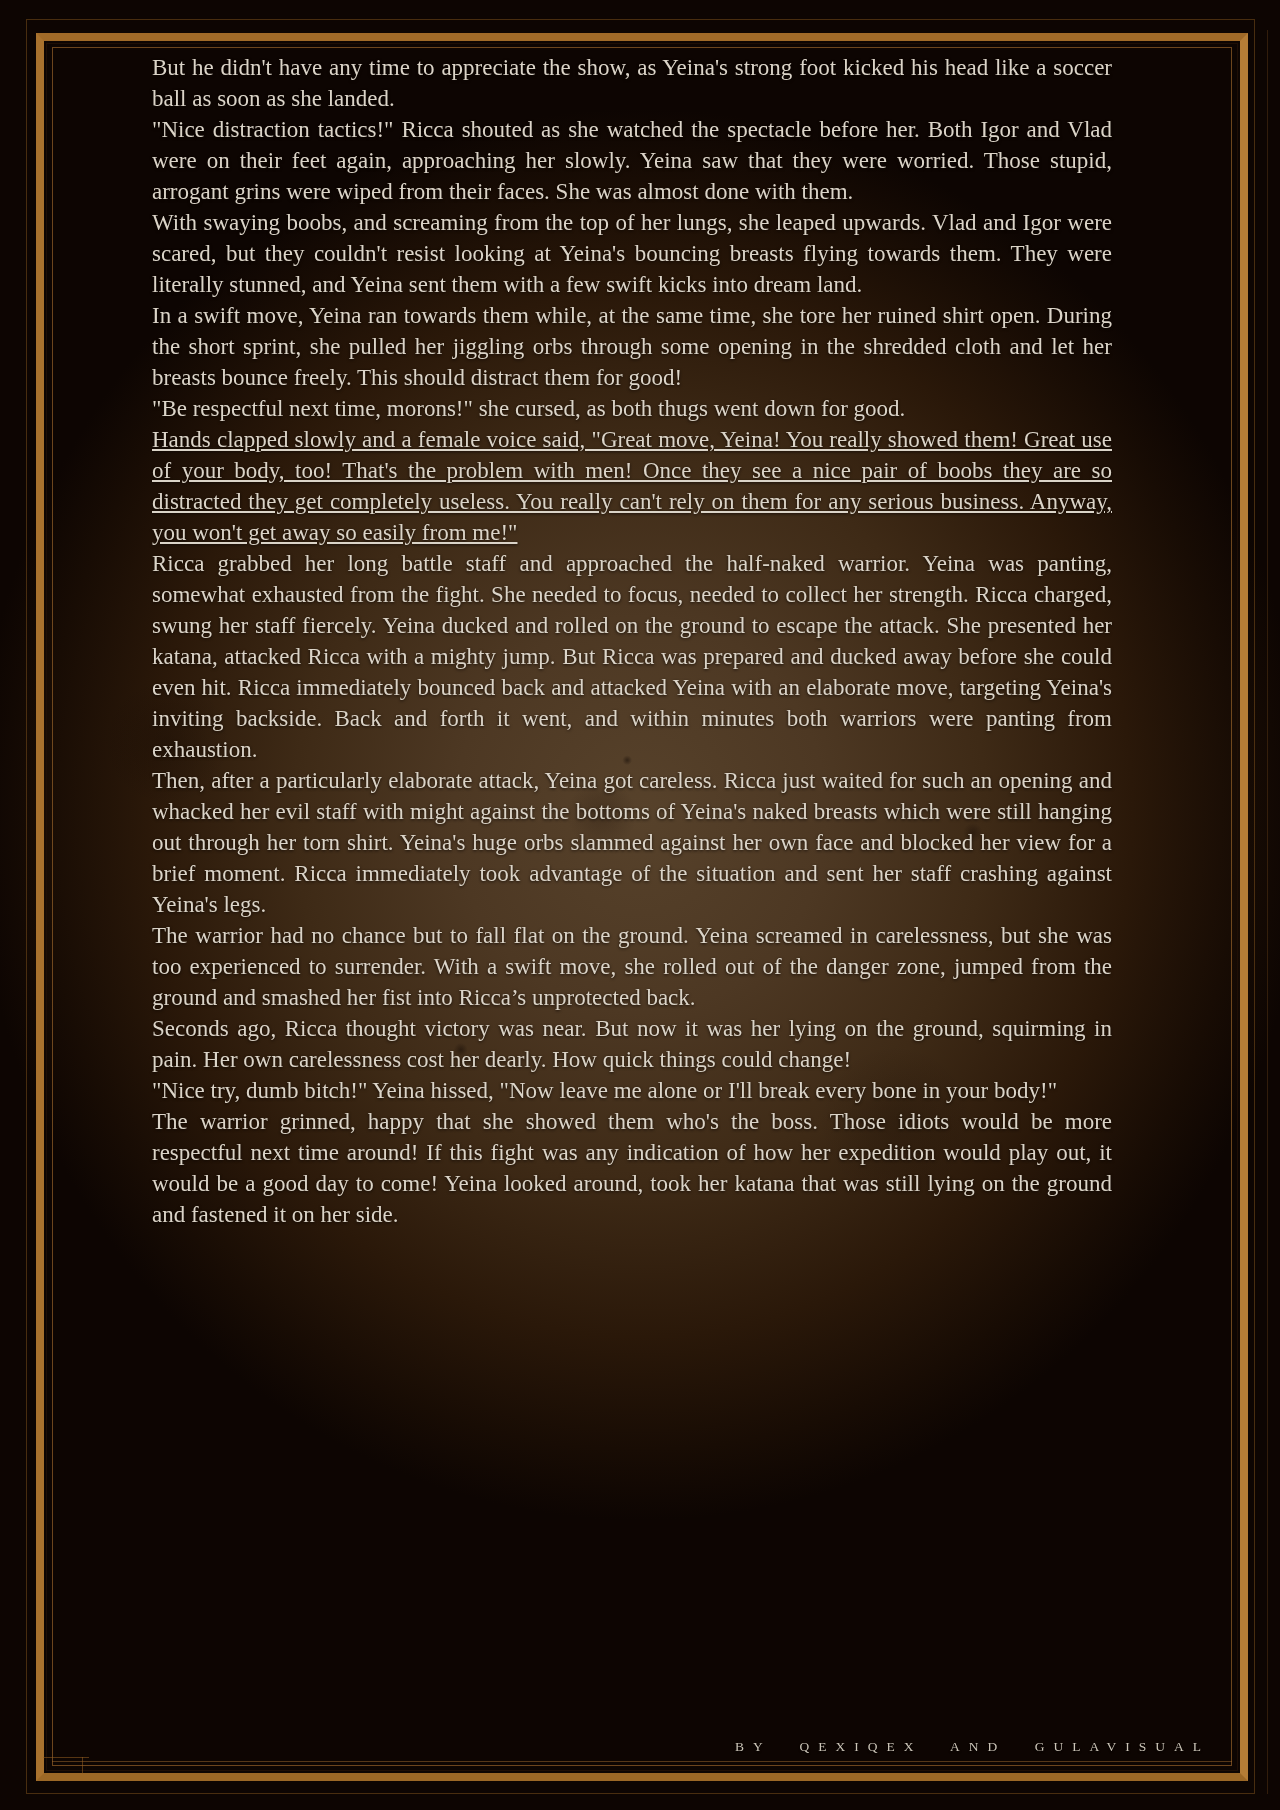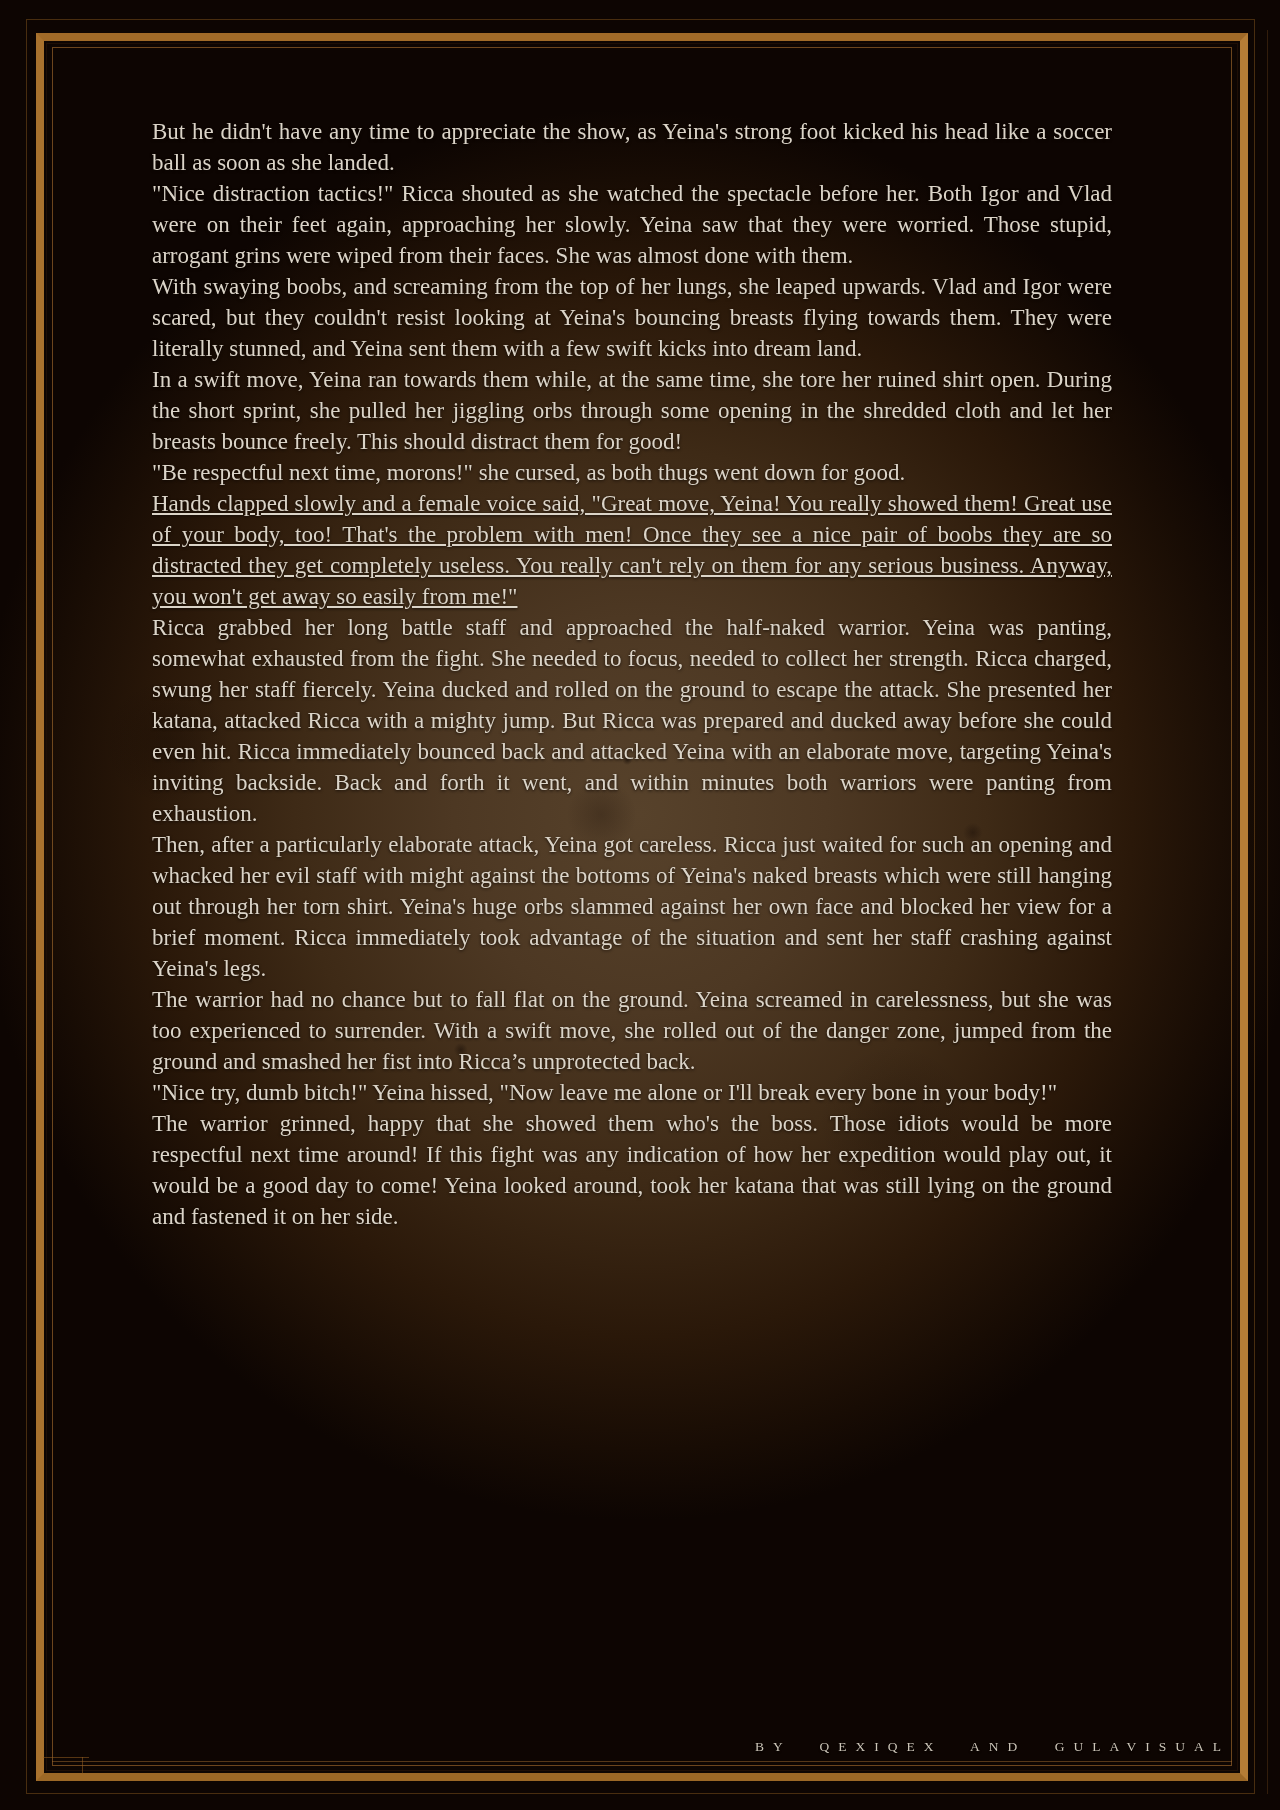--- a/index.html
+++ b/index.html
@@ -48,37 +48,37 @@
     right:12px;top:30px;bottom:16px;width:0;
     border-left:1px solid rgba(95,60,22,.45);
   }
   .tick-h{left:43px;top:1757px;width:46px;height:1px;background:rgba(150,95,35,.55);}
   .tick-v{left:82px;top:1757px;width:1px;height:17px;background:rgba(150,95,35,.55);}
 
   
   .content{
     position:absolute;
     left:152px;top:0;width:960px;
-    padding-top:116px;
+    padding-top:52px;
     color:#dbd4c8;
     font-size:23px;line-height:31px;
     text-align:justify;
     text-shadow:0 1px 3px rgba(10,5,2,.8);
   }
   .content p{margin:0;}
   .g-sm{margin-top:12px;}
   .g-lg{margin-top:36px;}
   .g-lg2{margin-top:38px;text-decoration:underline;}
   .g-xl{margin-top:62px;}
   .g-xl2{margin-top:48px;}
 
   
   .credit{
     position:absolute;
-    top:1739px;right:50px;
+    top:1739px;right:70px;
     font-size:13.5px;
     letter-spacing:9px;
     word-spacing:16px;
     color:#cbc4b7;
     white-space:nowrap;
     text-shadow:0 1px 2px rgba(0,0,0,.8);
   }
 </style>
 </head>
 <body>
@@ -97,19 +97,20 @@
   <main class="content">
     <p>But he didn't have any time to appreciate the show, as Yeina's strong foot kicked his head like a soccer ball as soon as she landed.</p>
     <p class="g-lg">"Nice distraction tactics!" Ricca shouted as she watched the spectacle before her. Both Igor and Vlad were on their feet again, approaching her slowly. Yeina saw that they were worried. Those stupid, arrogant grins were wiped from their faces. She was almost done with them.</p>
     <p class="g-sm">With swaying boobs, and screaming from the top of her lungs, she leaped upwards. Vlad and Igor were scared, but they couldn't resist looking at Yeina's bouncing breasts flying towards them. They were literally stunned, and Yeina sent them with a few swift kicks into dream land.</p>
     <p class="g-sm">In a swift move, Yeina ran towards them while, at the same time, she tore her ruined shirt open. During the short sprint, she pulled her jiggling orbs through some opening in the shredded cloth and let her breasts bounce freely. This should distract them for good!</p>
     <p class="g-lg">"Be respectful next time, morons!" she cursed, as both thugs went down for good.</p>
     <p class="g-lg2">Hands clapped slowly and a female voice said, "Great move, Yeina! You really showed them! Great use of your body, too! That's the problem with men! Once they see a nice pair of boobs they are so distracted they get completely useless. You really can't rely on them for any serious business. Anyway, you won't get away so easily from me!"</p>
     <p class="g-xl">Ricca grabbed her long battle staff and approached the half-naked warrior. Yeina was panting, somewhat exhausted from the fight. She needed to focus, needed to collect her strength. Ricca charged, swung her staff fiercely. Yeina ducked and rolled on the ground to escape the attack. She presented her katana, attacked Ricca with a mighty jump. But Ricca was prepared and ducked away before she could even hit. Ricca immediately bounced back and attacked Yeina with an elaborate move, targeting Yeina's inviting backside. Back and forth it went, and within minutes both warriors were panting from exhaustion.</p>
     <p class="g-xl2">Then, after a particularly elaborate attack, Yeina got careless. Ricca just waited for such an opening and whacked her evil staff with might against the bottoms of Yeina's naked breasts which were still hanging out through her torn shirt. Yeina's huge orbs slammed against her own face and blocked her view for a brief moment. Ricca immediately took advantage of the situation and sent her staff crashing against Yeina's legs.</p>
     <p class="g-sm">The warrior had no chance but to fall flat on the ground. Yeina screamed in carelessness, but she was too experienced to surrender. With a swift move, she rolled out of the danger zone, jumped from the ground and smashed her fist into Ricca’s unprotected back.</p>
+    <p class="g-sm">Seconds ago, Ricca thought victory was near. But now it was her lying on the ground, squirming in pain. Her own carelessness cost her dearly. How quick things could change!</p>
     <p class="g-lg">"Nice try, dumb bitch!" Yeina hissed, "Now leave me alone or I'll break every bone in your body!"</p>
     <p class="g-sm">The warrior grinned, happy that she showed them who's the boss. Those idiots would be more respectful next time around! If this fight was any indication of how her expedition would play out, it would be a good day to come! Yeina looked around, took her katana that was still lying on the ground and fastened it on her side.</p>
   </main>
 
   <div class="credit">BY QEXIQEX AND GULAVISUAL</div>
 
 </div>
 
 </body></html>

